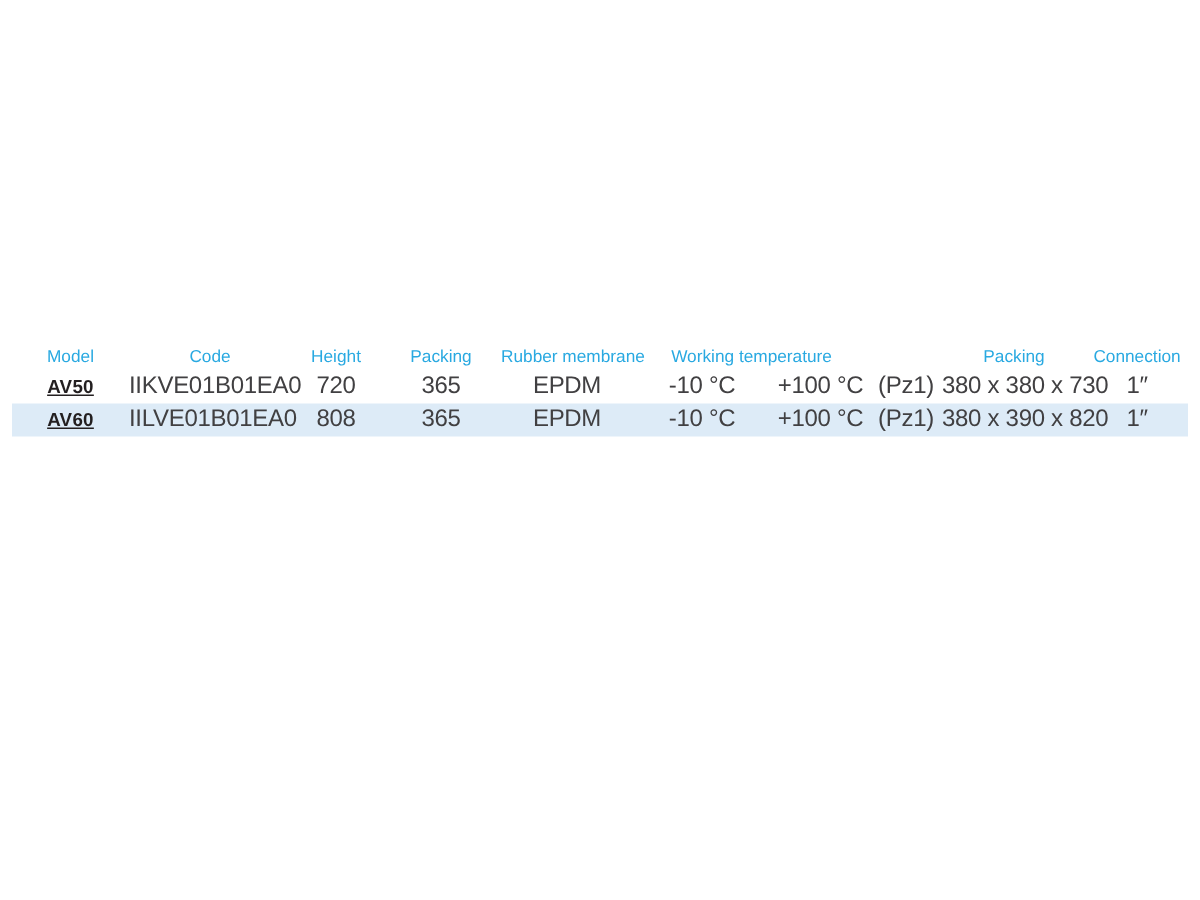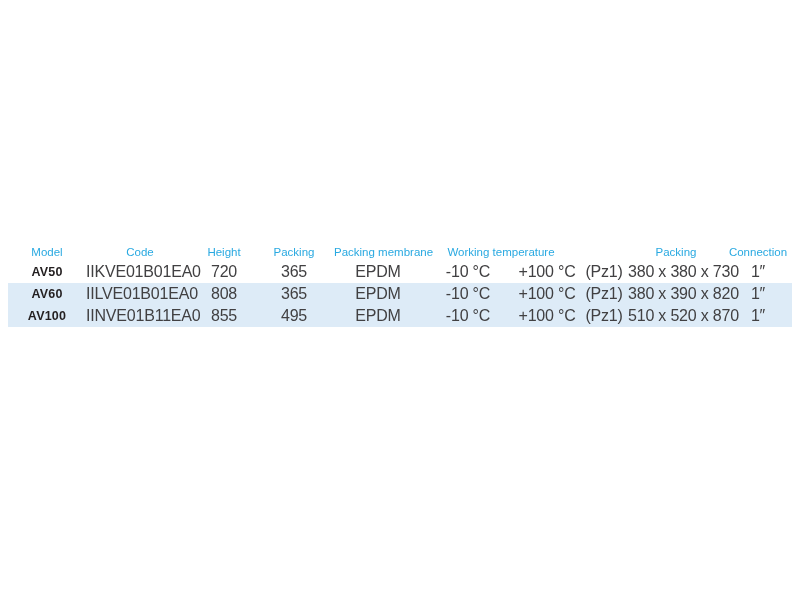--- a/index.html
+++ b/index.html
@@ -9,21 +9,20 @@
     font-family: "Liberation Sans", sans-serif;
     overflow: hidden;
   }
   .canvas { position: relative; width: 800px; height: 600px; background: #ffffff; }
   table.spec {
     position: absolute;
     top: 228px; left: 8px;
     width: 784px;
     border-collapse: collapse;
     table-layout: fixed;
-    margin-top: 14px;
   }
   th, td {
     padding: 0;
     text-align: center;
     vertical-align: middle;
     white-space: nowrap;
     overflow: visible;
     font-weight: normal;
   }
   tr.hdr th {
@@ -42,20 +41,21 @@
     color: #414042;
     height: 22px;
     letter-spacing: -0.2px;
   }
   tbody tr.striped { background: #ddebf7; }
   td.model {
     font-weight: bold;
     color: #231f20;
     font-size: 12.5px;
     letter-spacing: 0.2px;
+    text-decoration: underline;
   }
   col.c-model      { width: 78px; }
   col.c-code       { width: 108px; }
   col.c-height     { width: 60px; }
   col.c-diameter   { width: 80px; }
   col.c-membrane   { width: 88px; }
   col.c-tempmin    { width: 92px; }
   col.c-tempmax    { width: 66px; }
   col.c-pz         { width: 48px; }
   col.c-packing    { width: 96px; }
@@ -77,21 +77,21 @@
         <col class="c-pz">
       <col class="c-packing">
         <col class="c-connection">
     </colgroup>
     <thead>
       <tr class="hdr">
         <th>Model</th>
         <th>Code</th>
         <th>Height</th>
         <th>Packing</th>
-        <th>Packing membrane</th>
+        <th>Rubber membrane</th>
         <th colspan="2">Working temperature</th>
         <th></th>
         <th>Packing</th>
         <th>Connection</th>
       </tr>
     </thead>
     <tbody>
       <tr>
         <td class="model">AV50</td>
         <td>IIKVE01B01EA0</td>
@@ -109,27 +109,15 @@
         <td>IILVE01B01EA0</td>
         <td>808</td>
         <td>365</td>
         <td>EPDM</td>
         <td>-10 °C</td>
         <td>+100 °C</td>
         <td>(Pz1)</td>
         <td>380 x 390 x 820</td>
         <td>1″</td>
       </tr>
-      <tr class="striped">
-        <td class="model">AV100</td>
-        <td>IINVE01B11EA0</td>
-        <td>855</td>
-        <td>495</td>
-        <td>EPDM</td>
-        <td>-10 °C</td>
-        <td>+100 °C</td>
-        <td>(Pz1)</td>
-        <td>510 x 520 x 870</td>
-        <td>1″</td>
-      </tr>
     </tbody>
   </table>
 </div>
 
 </body></html>

